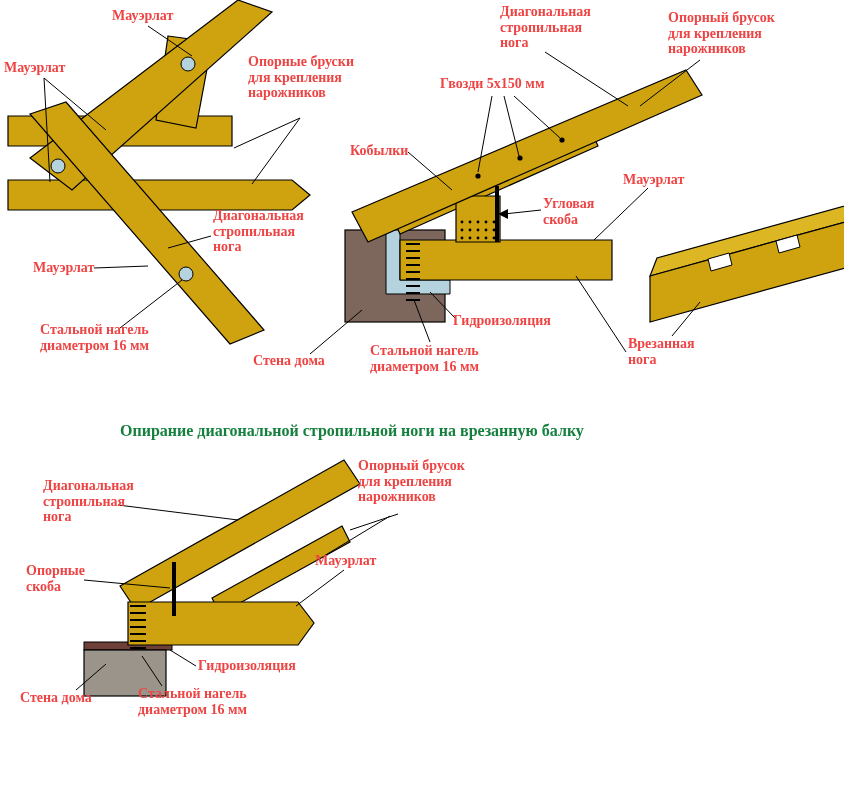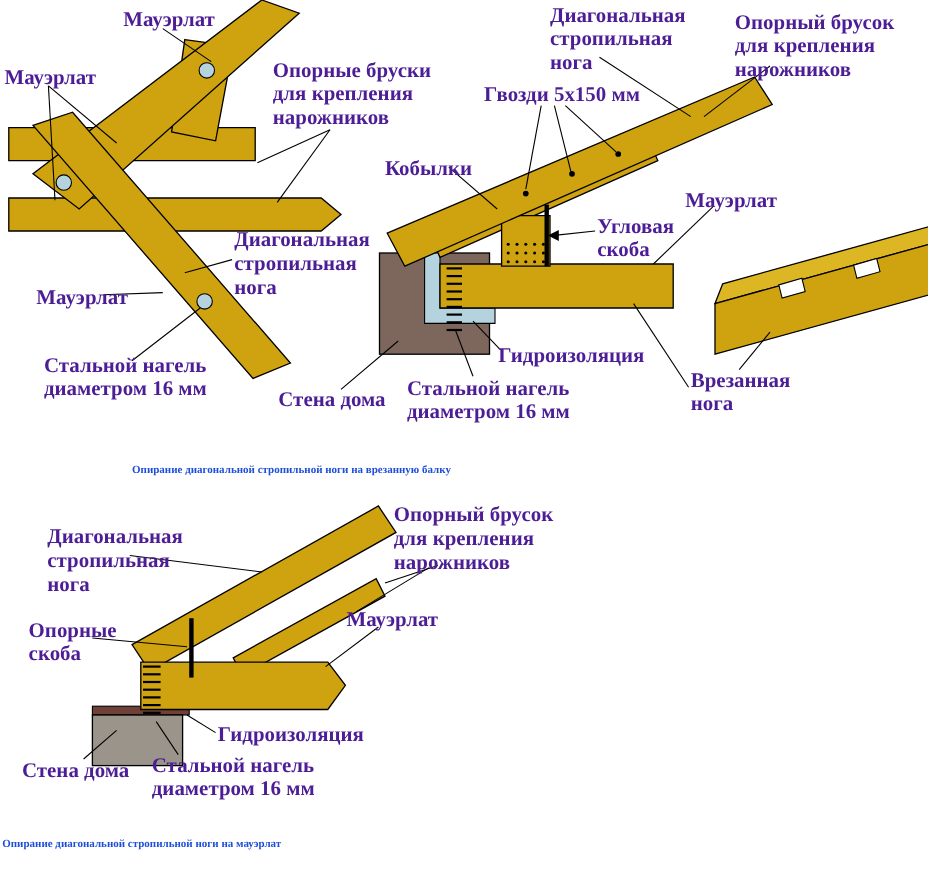--- a/index.html
+++ b/index.html
@@ -3,26 +3,26 @@
 <meta charset="utf-8">
 <style>
   * { margin:0; padding:0; box-sizing:border-box; }
   html,body { background:#ffffff; }
   body { font-family:"Liberation Serif", serif; }
   #canvas {
     position:relative; width:844px; height:808px; background:#fff; overflow:hidden;
   }
   svg.draw { position:absolute; left:0; top:0; }
   .lbl {
-    position:absolute; font-weight:bold; font-size:19px; line-height:1.12;
-    color:#4c1d95; white-space:pre-line;
+    position:absolute; font-weight:bold; font-size:14px; line-height:1.12;
+    color:#ef4444; white-space:pre-line;
   }
   .center { }
   .caption {
-    position:absolute; font-weight:bold; font-size:10px; color:#1d4ed8; white-space:nowrap;
+    position:absolute; font-weight:bold; font-size:16px; color:#15803d; white-space:nowrap;
   }
   .beam   { fill:var(--beam,#cfa30f);  stroke:#000; stroke-width:1.2; }
   .beamlt { fill:var(--beam-light,#ddb723); stroke:#000; stroke-width:1.2; }
   .beamdk { fill:var(--beam-dark,#a87f08); stroke:#000; stroke-width:1.2; }
   .wallbr { fill:var(--wall-brown,#7d675c); stroke:#000; stroke-width:1.2; }
   .wallgr { fill:var(--wall-gray,#9a948a); stroke:#000; stroke-width:1.2; }
   .hydb   { fill:var(--hydro-blue,#b5d3de); stroke:#000; stroke-width:1; }
   .hydd   { fill:var(--hydro-dark,#6e4038); stroke:#000; stroke-width:1; }
   .notch  { fill:#ffffff; stroke:#000; stroke-width:1; }
   .leader { stroke:#000; stroke-width:1; fill:none; }
@@ -192,15 +192,14 @@
 для крепления
 нарожников</div>
   <div class="lbl" style="left:26px;  top:563px;">Опорные
 скоба</div>
   <div class="lbl" style="left:315px; top:553px;">Мауэрлат</div>
   <div class="lbl" style="left:198px; top:658px;">Гидроизоляция</div>
   <div class="lbl" style="left:20px;  top:690px;">Стена дома</div>
   <div class="lbl" style="left:138px; top:686px;">Стальной нагель
 диаметром 16 мм</div>
 
-  <div class="caption" style="left:2px; top:762px;">Опирание диагональной стропильной ноги на мауэрлат</div>
 
 </div>
 
 </body></html>

